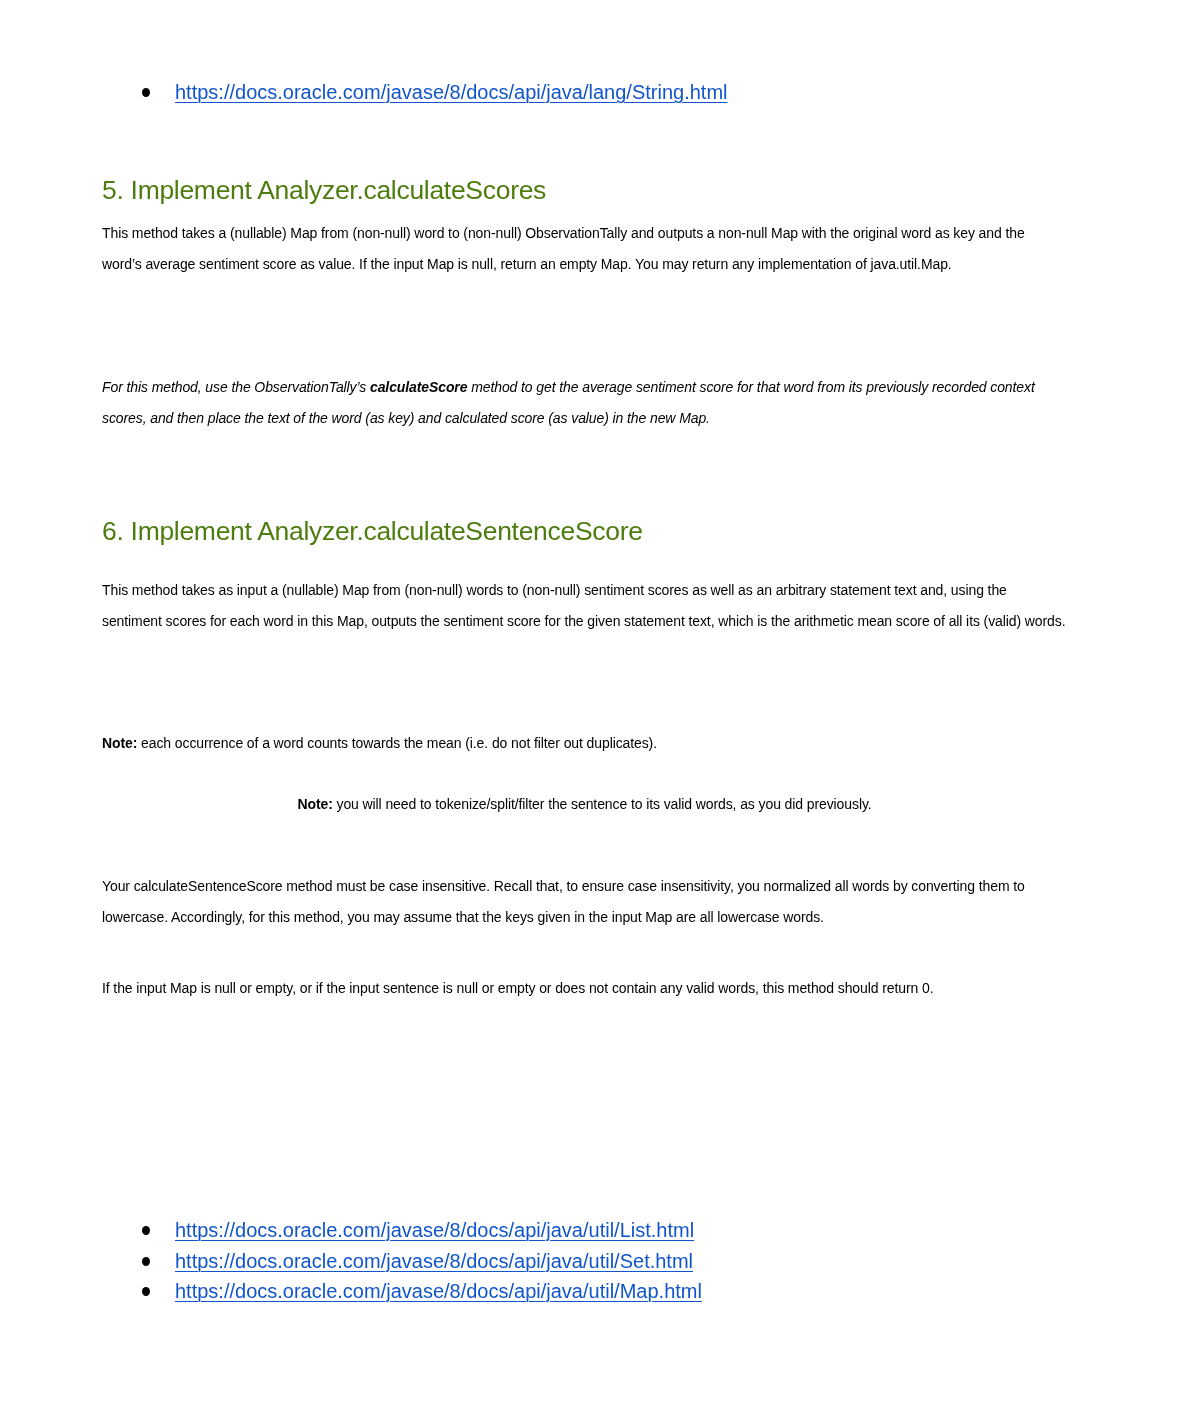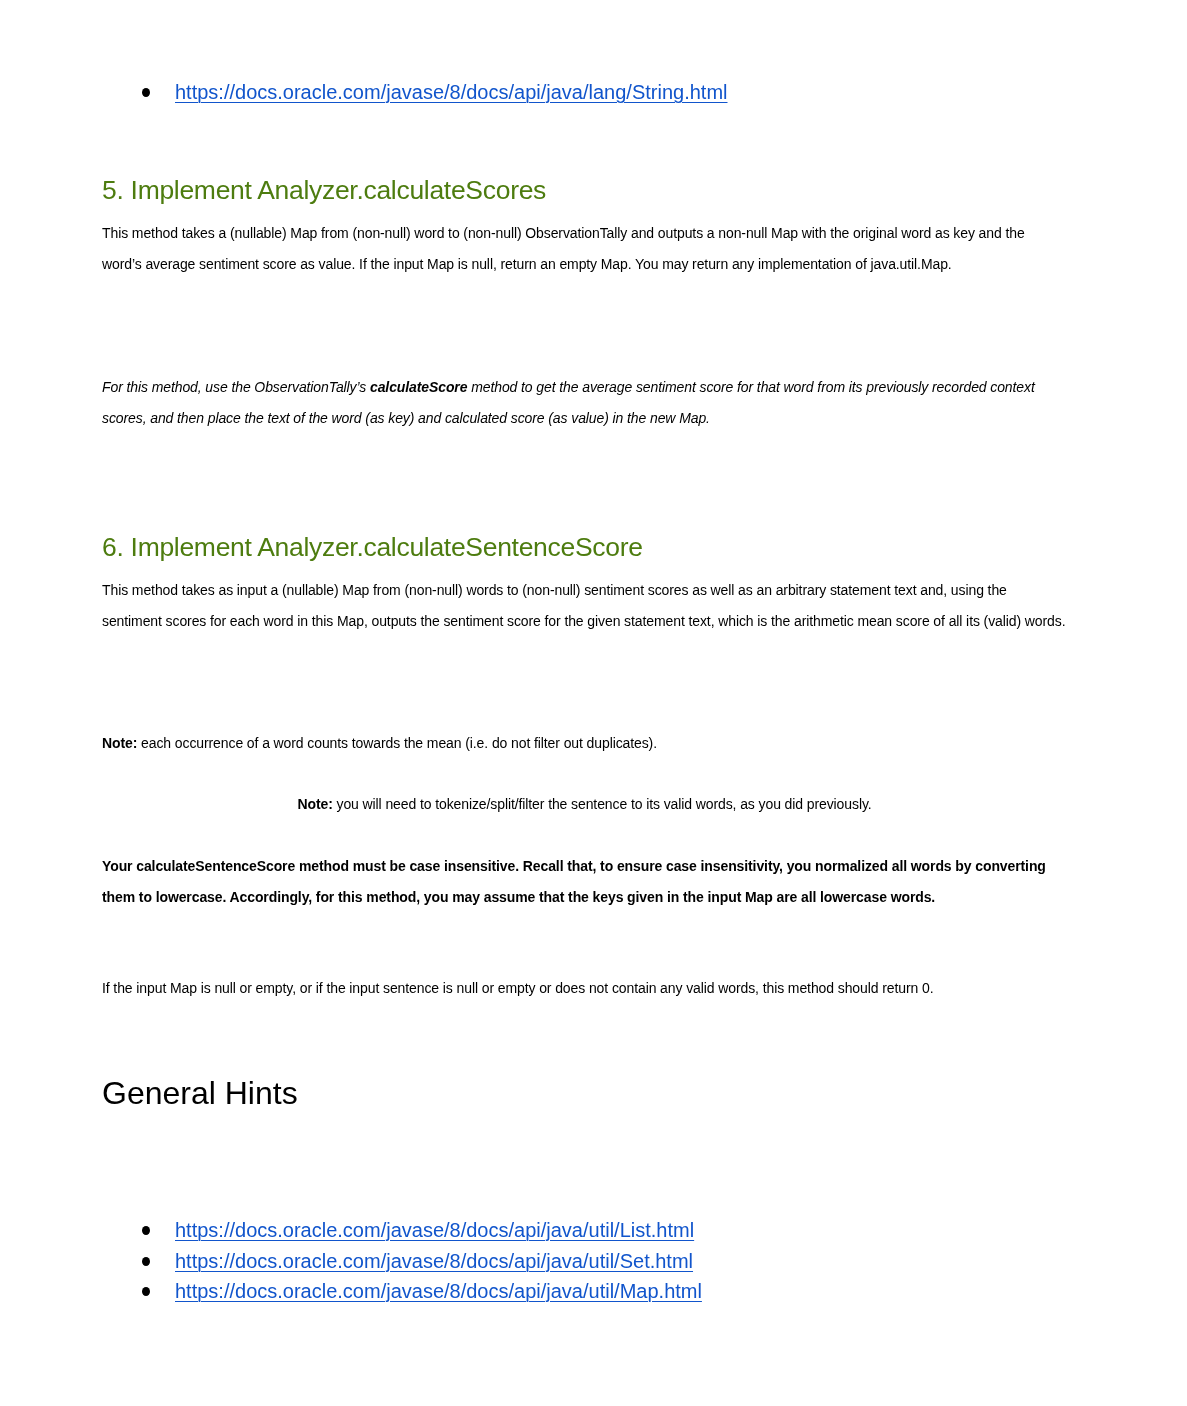--- a/index.html
+++ b/index.html
@@ -51,37 +51,36 @@
   </ul>
 
   <div class="h2" style="top:154px;">5. Implement Analyzer.calculateScores</div>
 
   <div class="para" style="top:198px;">This method takes a (nullable) Map from (non-null) word to (non-null) ObservationTally and outputs a non-null Map with the original word as key and the word’s average sentiment score as value. If the input Map is null, return an empty Map. You may return any implementation of java.util.Map.</div>
 
   <div class="para" style="top:352px;font-style:italic;">
     <span>For this method, use the ObservationTally’s </span><b>calculateScore</b><span> method to get the average sentiment score for that word from its previously recorded context scores, and then place the text of the word (as key) and calculated score (as value) in the new Map.</span>
   </div>
 
-  <div class="h2" style="top:511px;">6. Implement Analyzer.calculateSentenceScore</div>
+  <div class="h2" style="top:495px;">6. Implement Analyzer.calculateSentenceScore</div>
 
   <div class="para" style="top:708px;">
     <b>Note:</b><span> each occurrence of a word counts towards the mean (i.e. do not filter out duplicates).</span>
   </div>
 
   <div class="para" style="top:555px;">This method takes as input a (nullable) Map from (non-null) words to (non-null) sentiment scores as well as an arbitrary statement text and, using the sentiment scores for each word in this Map, outputs the sentiment score for the given statement text, which is the arithmetic mean score of all its (valid) words.</div>
 
   <div class="para" style="top:769px;text-align:center;">
     <b>Note:</b><span> you will need to tokenize/split/filter the sentence to its valid words, as you did previously.</span>
   </div>
 
-  <div class="para" style="top:831px;font-weight:bold;">Your calculateSentenceScore method must be case insensitive. Recall that, to ensure case insensitivity, you normalized all words by converting them to lowercase. Accordingly, for this method, you may assume that the keys given in the input Map are all lowercase words.</div>
+  <div class="para" style="top:851px;">Your calculateSentenceScore method must be case insensitive. Recall that, to ensure case insensitivity, you normalized all words by converting them to lowercase. Accordingly, for this method, you may assume that the keys given in the input Map are all lowercase words.</div>
 
   <div class="para" style="top:953px;">If the input Map is null or empty, or if the input sentence is null or empty or does not contain any valid words, this method should return 0.</div>
 
-  <div class="h1" style="top:1054px;">General Hints</div>
 
 
   <ul class="bullet-list" style="top:1195px;">
     <li class="bullet-item">
       <span class="bullet-dot"></span>
       <a class="link">https://docs.oracle.com/javase/8/docs/api/java/util/List.html</a>
     </li>
     <li class="bullet-item">
       <span class="bullet-dot"></span>
       <a class="link">https://docs.oracle.com/javase/8/docs/api/java/util/Set.html</a>

